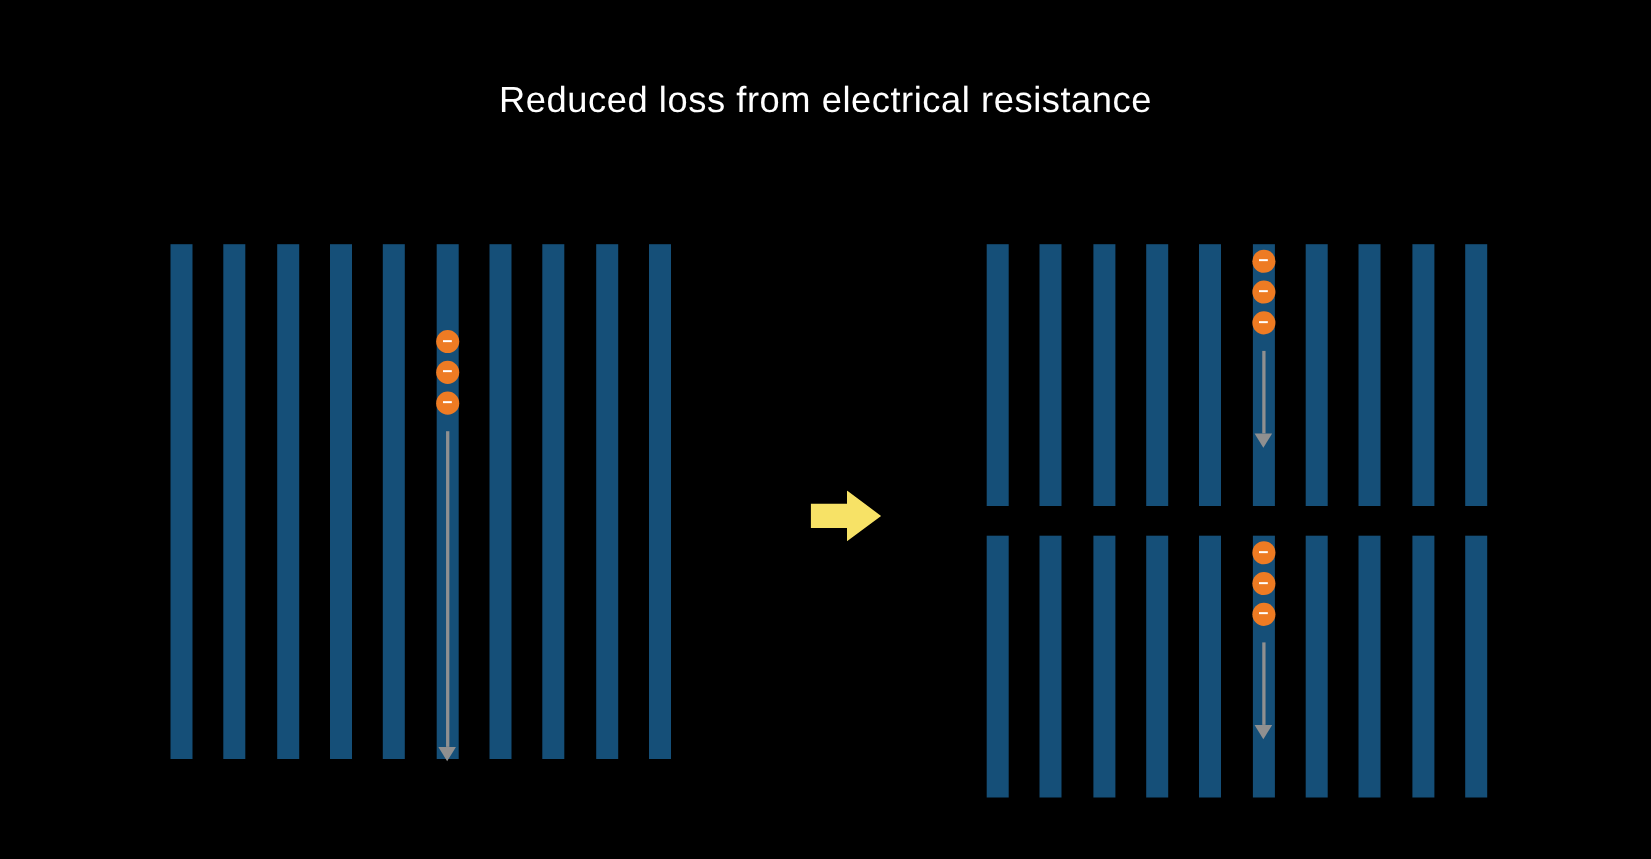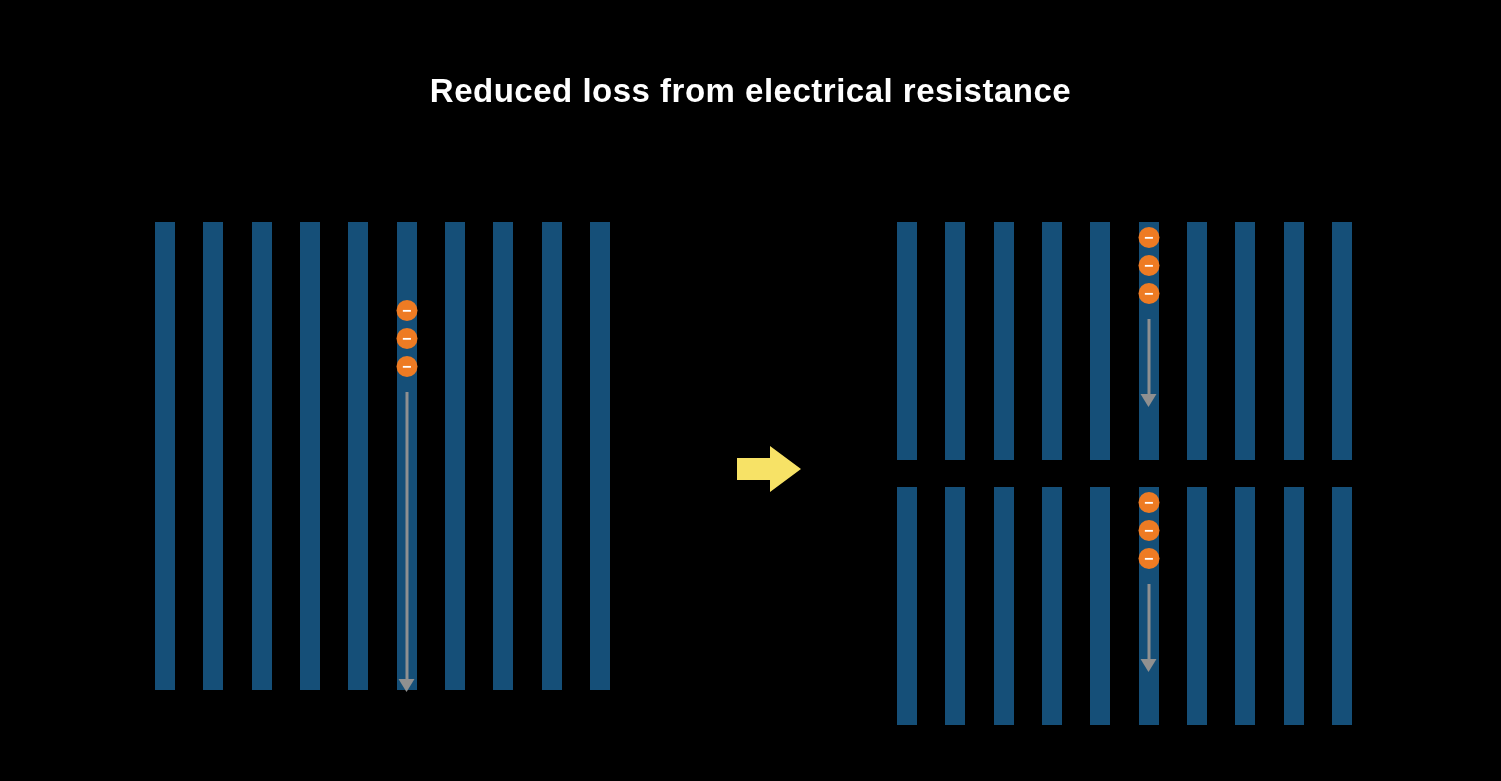--- a/index.html
+++ b/index.html
@@ -16,21 +16,21 @@
     font-family: "Liberation Sans", sans-serif;
   }
   .title {
     position: absolute;
     top: 72px;
     left: 0;
     width: 100%;
     text-align: center;
     color: var(--title-text, #ffffff);
     font-size: 33px;
-    font-weight: 700;
+    font-weight: 400;
     letter-spacing: 0.5px;
   }
   .panel {
     position: absolute;
     display: flex;
     justify-content: space-between;
   }
   .panel-left        { left: 155px; top: 222px; width: 455px; height: 468px; }
   .panel-right-top   { left: 897px; top: 222px; width: 455px; height: 238px; }
   .panel-right-bottom{ left: 897px; top: 487px; width: 455px; height: 238px; }

